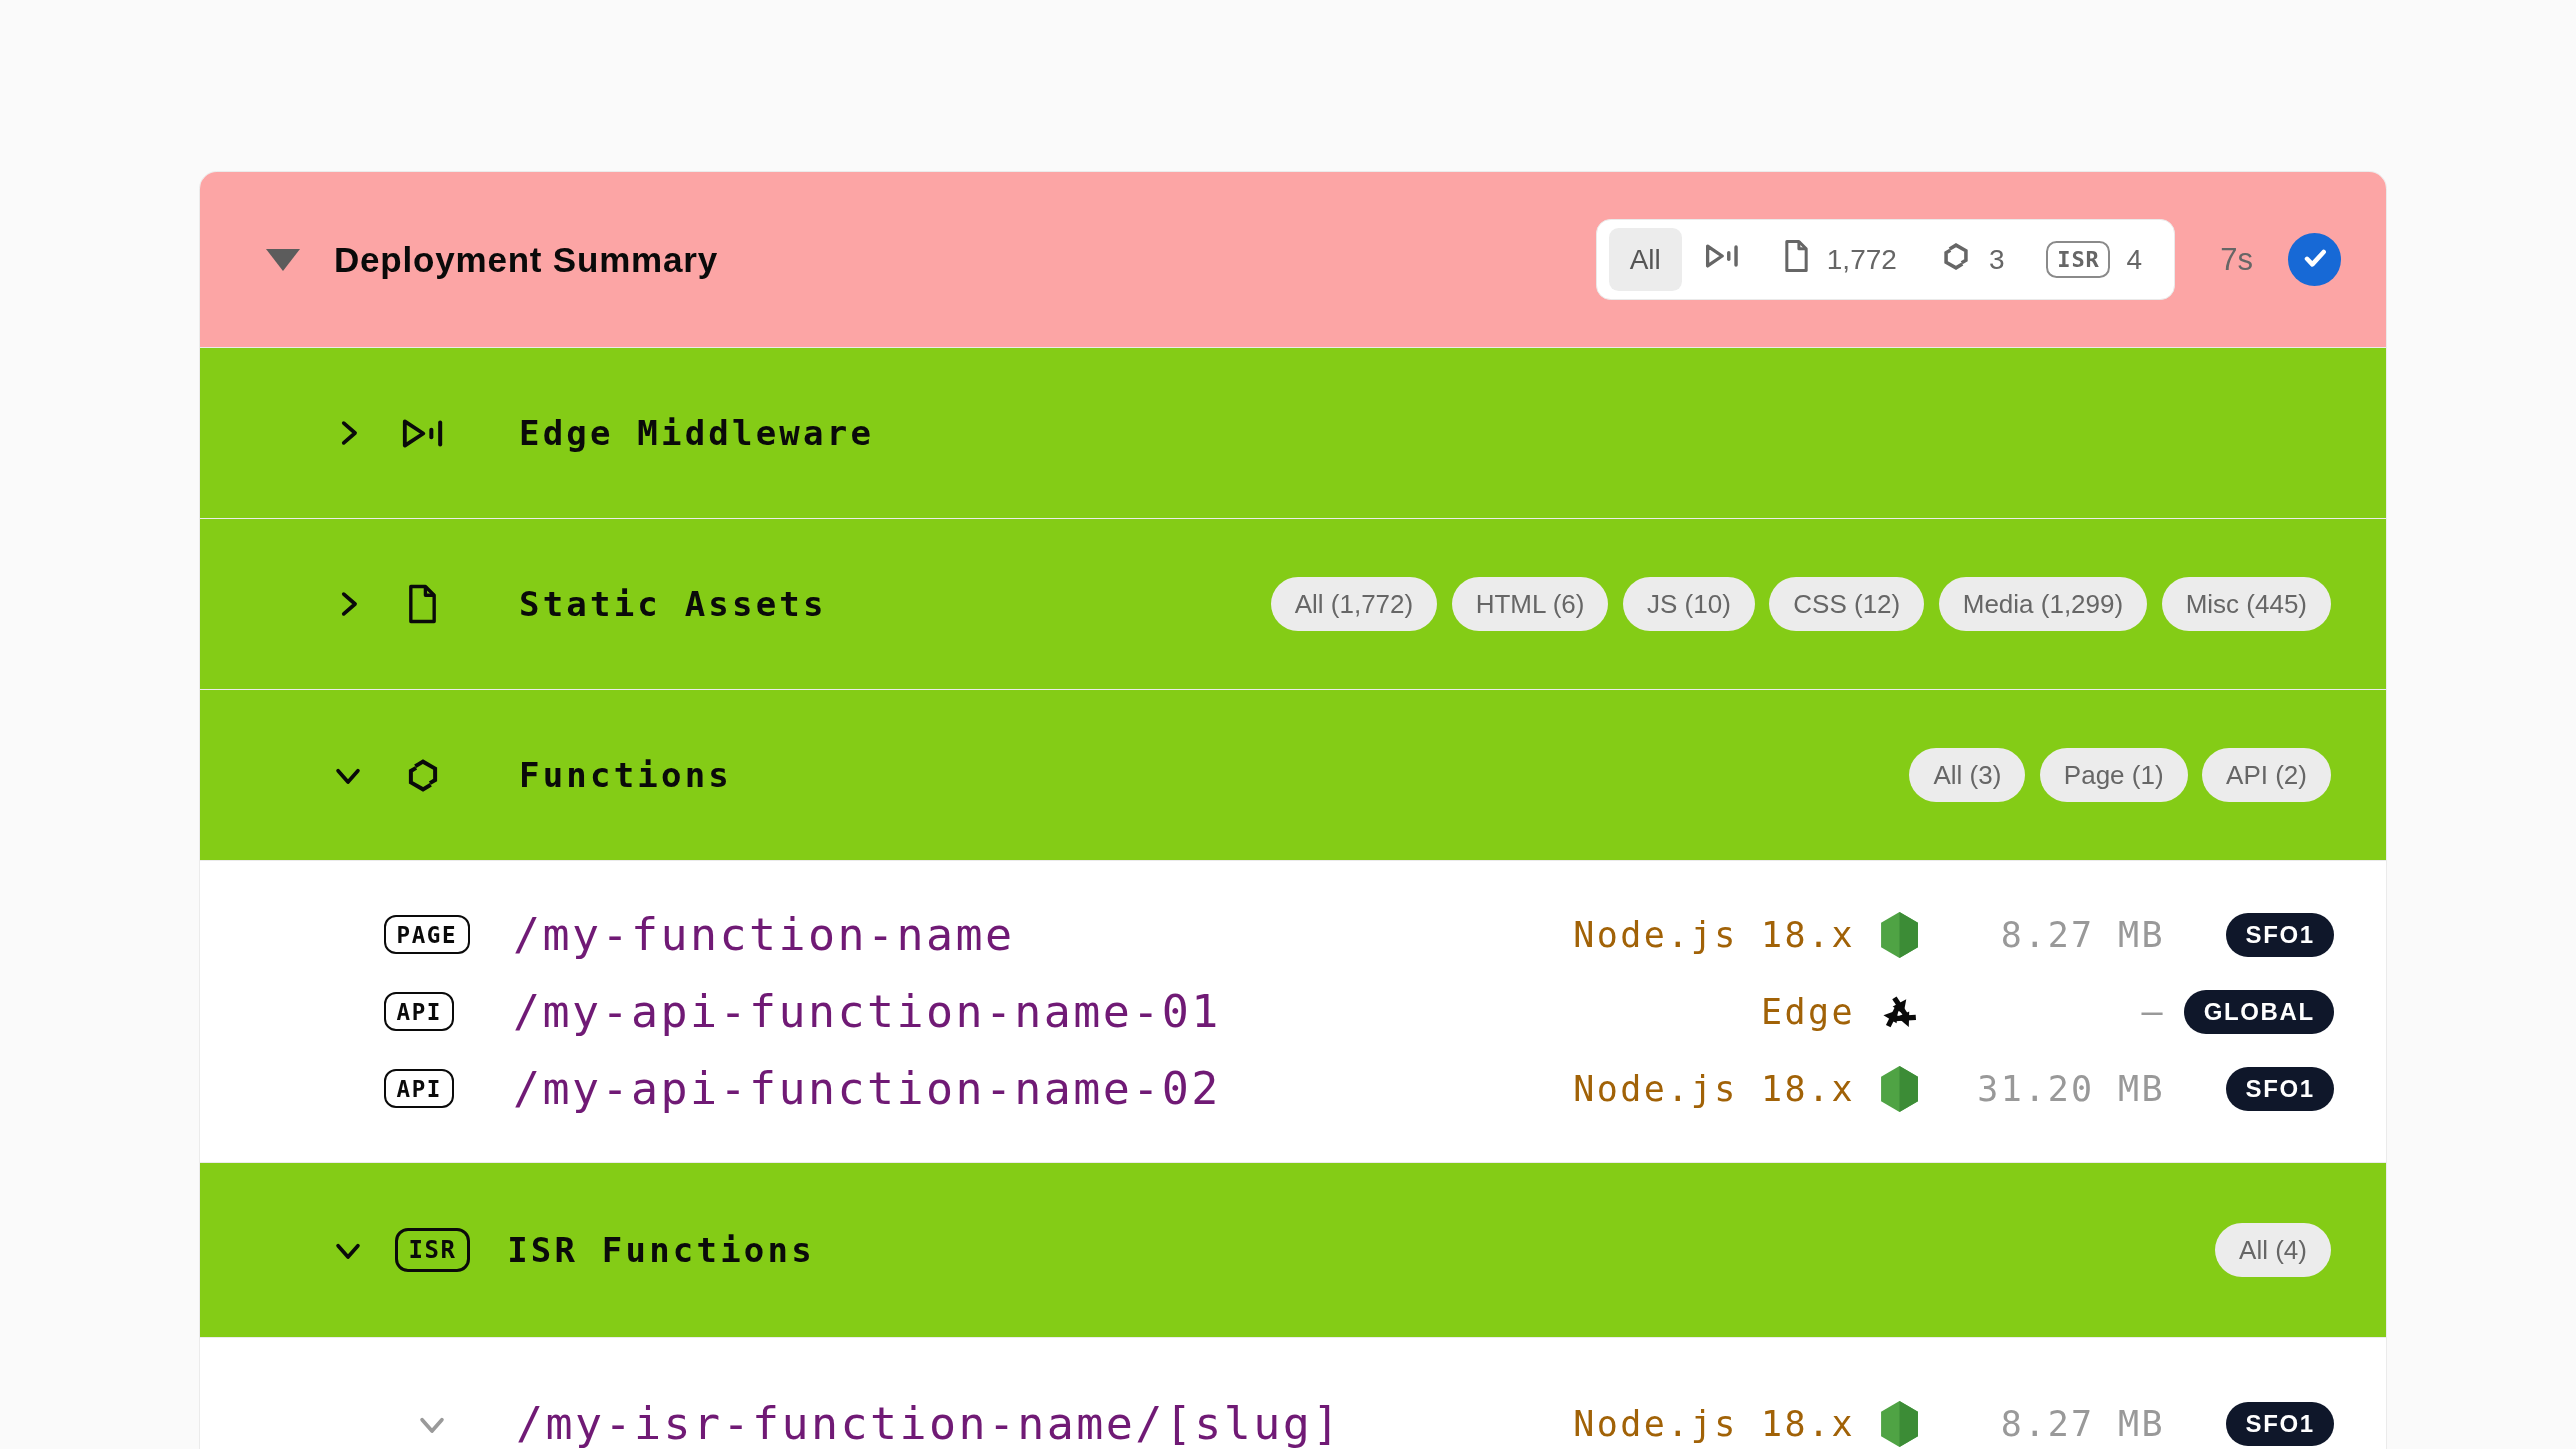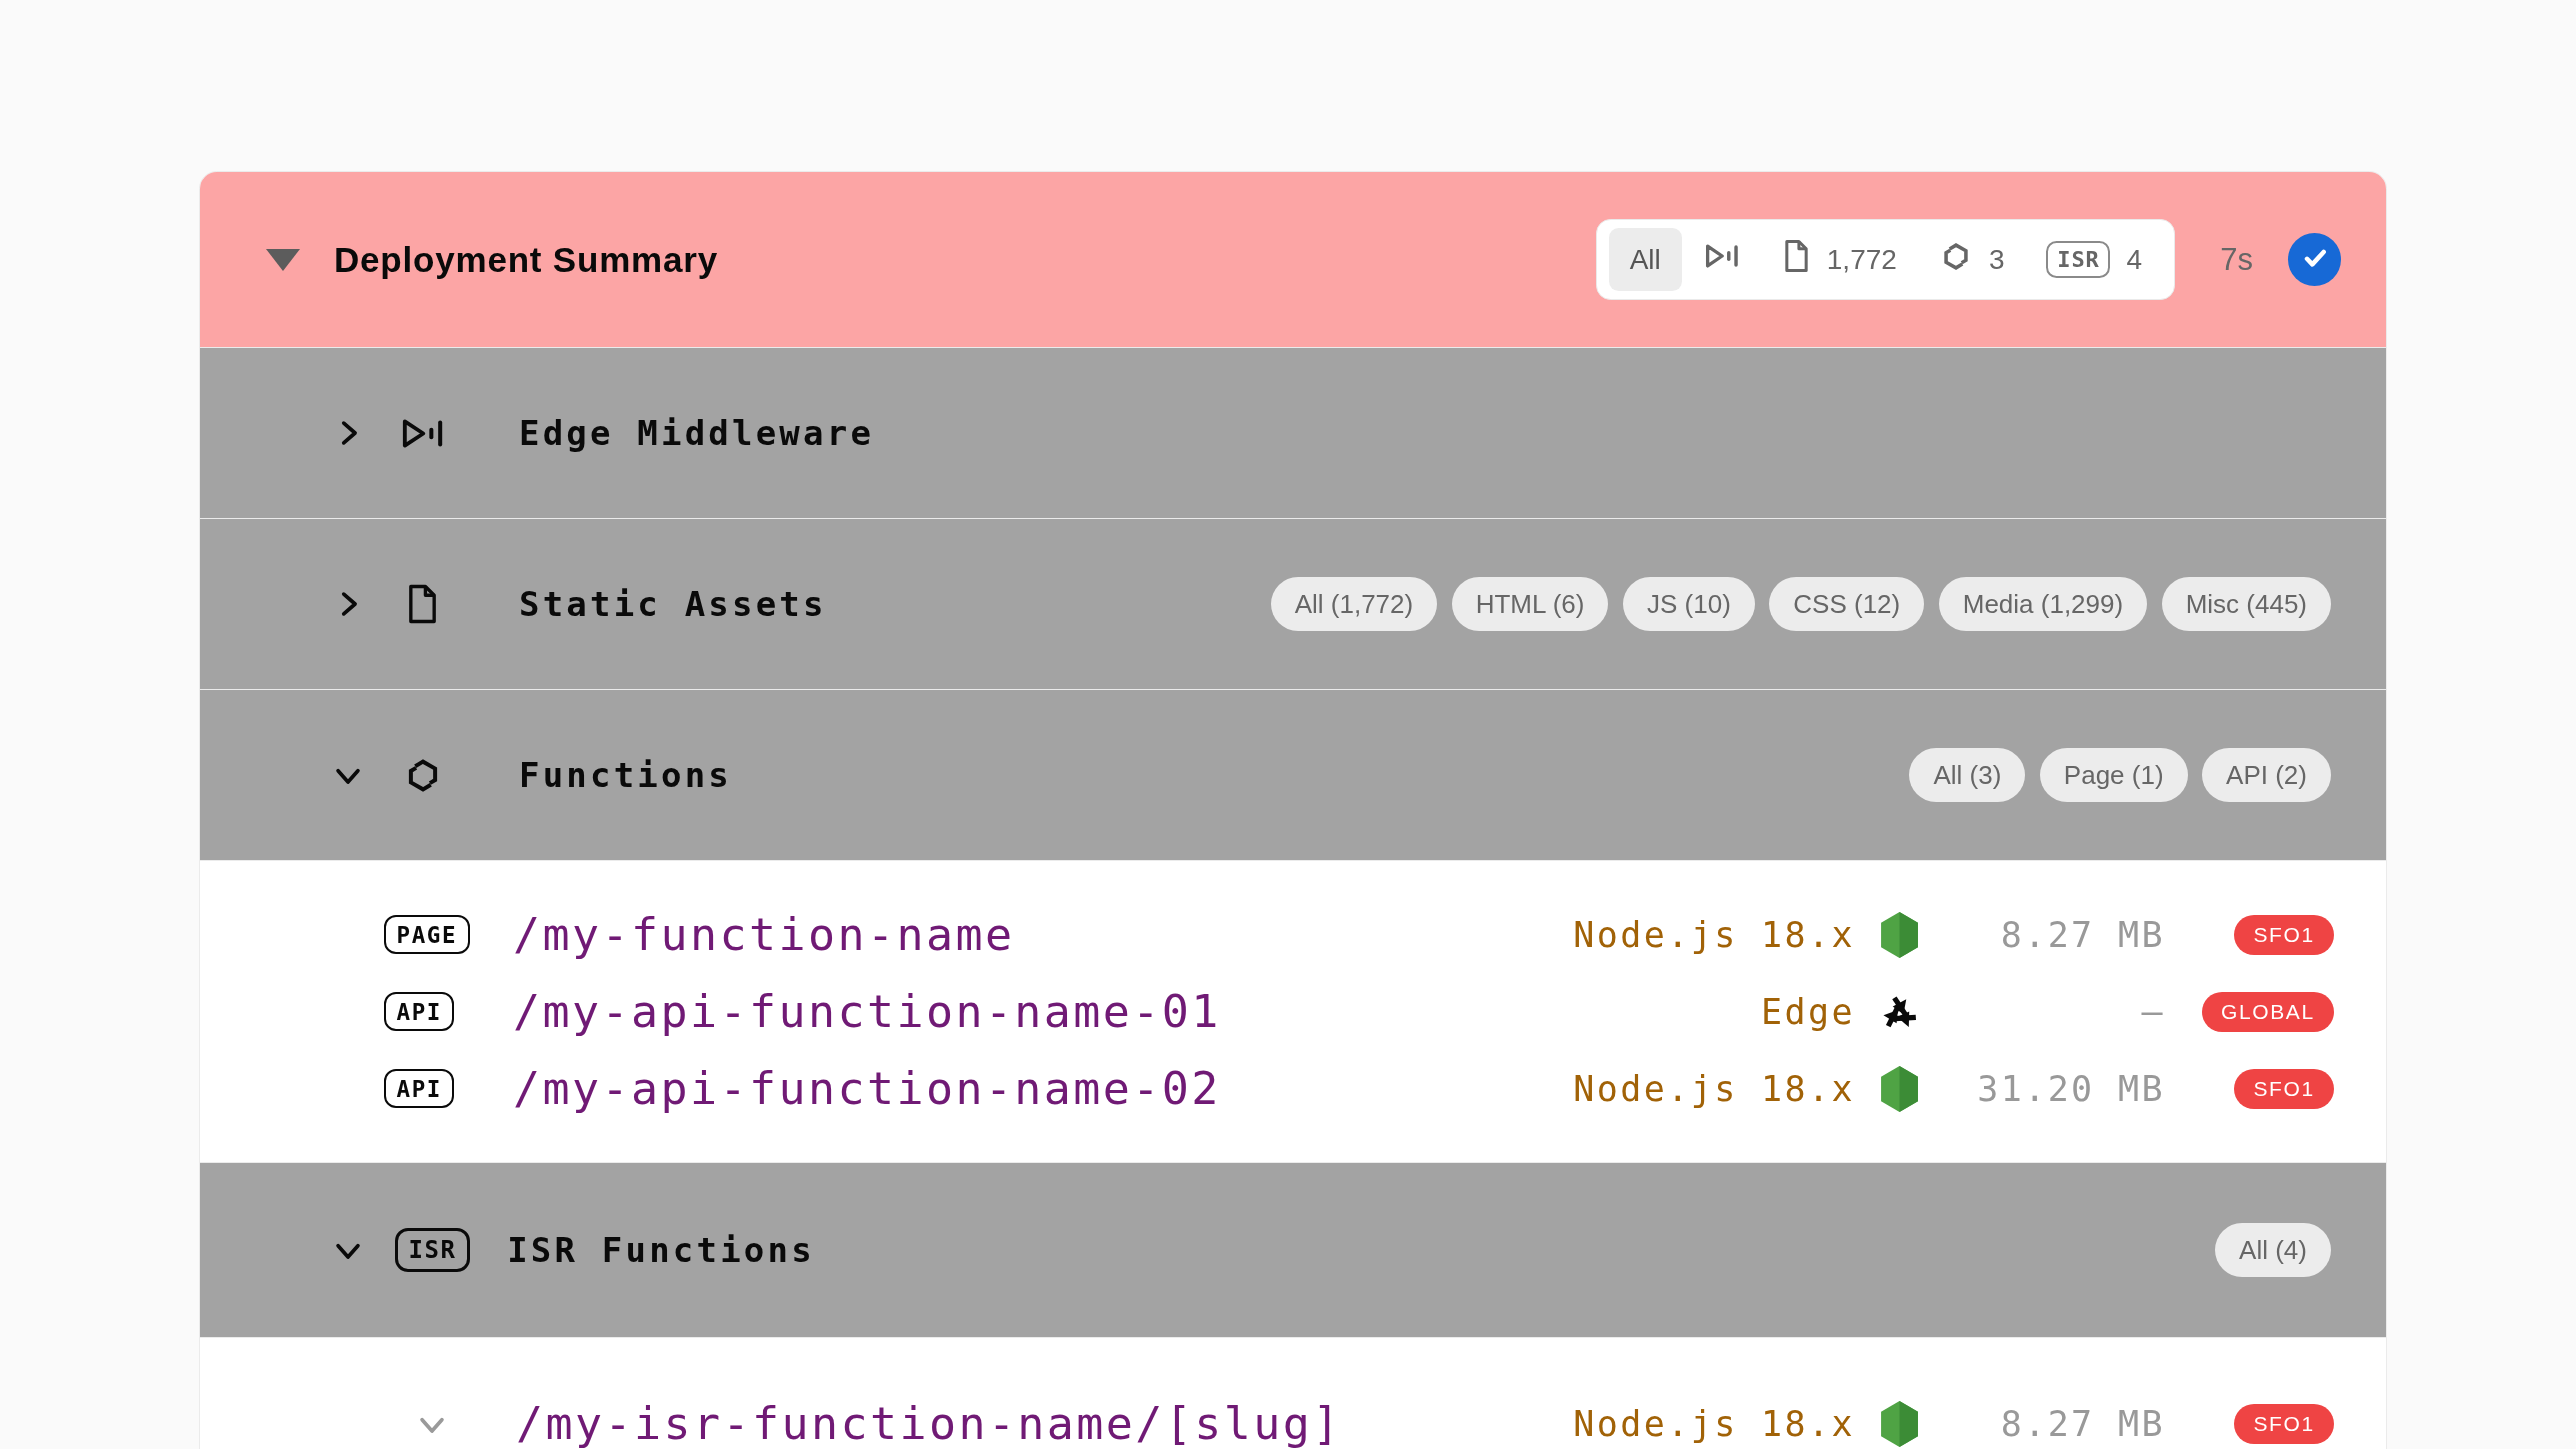--- a/index.html
+++ b/index.html
@@ -43,21 +43,21 @@
   }
   .duration { margin-left:45px; font-size:31px; color:#666; }
   .check-circle {
     width:53px; height:53px; border-radius:50%; background:#1769d6;
     margin-left:35px; display:flex; align-items:center; justify-content:center; cursor:pointer;
   }
 
   
   .section {
     height:171px; display:flex; align-items:center;
-    background:#a3a3a3; border-top:1.6px solid #ebebeb;
+    background:#84cc16; border-top:1.6px solid #ebebeb;
     padding:0 55px 0 129px;
   }
   .chev-btn { width:37px; height:37px; padding:0; background:none; border:none; cursor:pointer;
     display:flex; align-items:center; justify-content:center; }
   .sec-icon { margin-left:34px; width:45px; display:flex; justify-content:center; align-items:center; }
   .sec-title { margin-left:74px; font-weight:bold; font-size:34px; letter-spacing:3.2px; color:#0a0a0a; white-space:nowrap; }
   .isr-badge-lg {
     margin-left:29px; font-weight:bold; font-size:24px; letter-spacing:1.6px;
     border:3.2px solid #0a0a0a; border-radius:13px; padding:4.8px 10.5px; color:#0a0a0a;
   }
@@ -76,21 +76,21 @@
     display:inline-block; font-weight:bold; font-size:22.5px; letter-spacing:1.6px;
     color:#0a0a0a; border:2.4px solid #0a0a0a; border-radius:12px; padding:4.8px 10.5px;
   }
   .fpath { font-size:45px; letter-spacing:2.4px; color:#701a75; white-space:nowrap; }
   .frow-right { margin-left:auto; display:flex; align-items:center; }
   .runtime { font-size:35px; letter-spacing:2.4px; color:#a16207; white-space:nowrap; }
   .rt-icon { width:47px; margin-left:21px; display:flex; justify-content:center; align-items:center; }
   .fsize { width:242px; text-align:right; font-size:35px; letter-spacing:2.4px; color:#999; white-space:nowrap; }
   .region-slot { width:169px; display:flex; justify-content:flex-end; }
   .region-badge {
-    background:#ef4444; color:#fff; font-weight:normal; font-size:21px; letter-spacing:1.6px;
+    background:#0f172a; color:#fff; font-weight:bold; font-size:24px; letter-spacing:1.6px;
     padding:8px 19.3px; border-radius:804px; white-space:nowrap;
   }
 
   .isr-child { background:#fff; border-top:1.6px solid #ebebeb; padding:47px 52px 35px 213px; }
   .isr-child .fpath { margin-left:66px; }
 </style>
 </head>
 <body>
 
 <div class="card">

